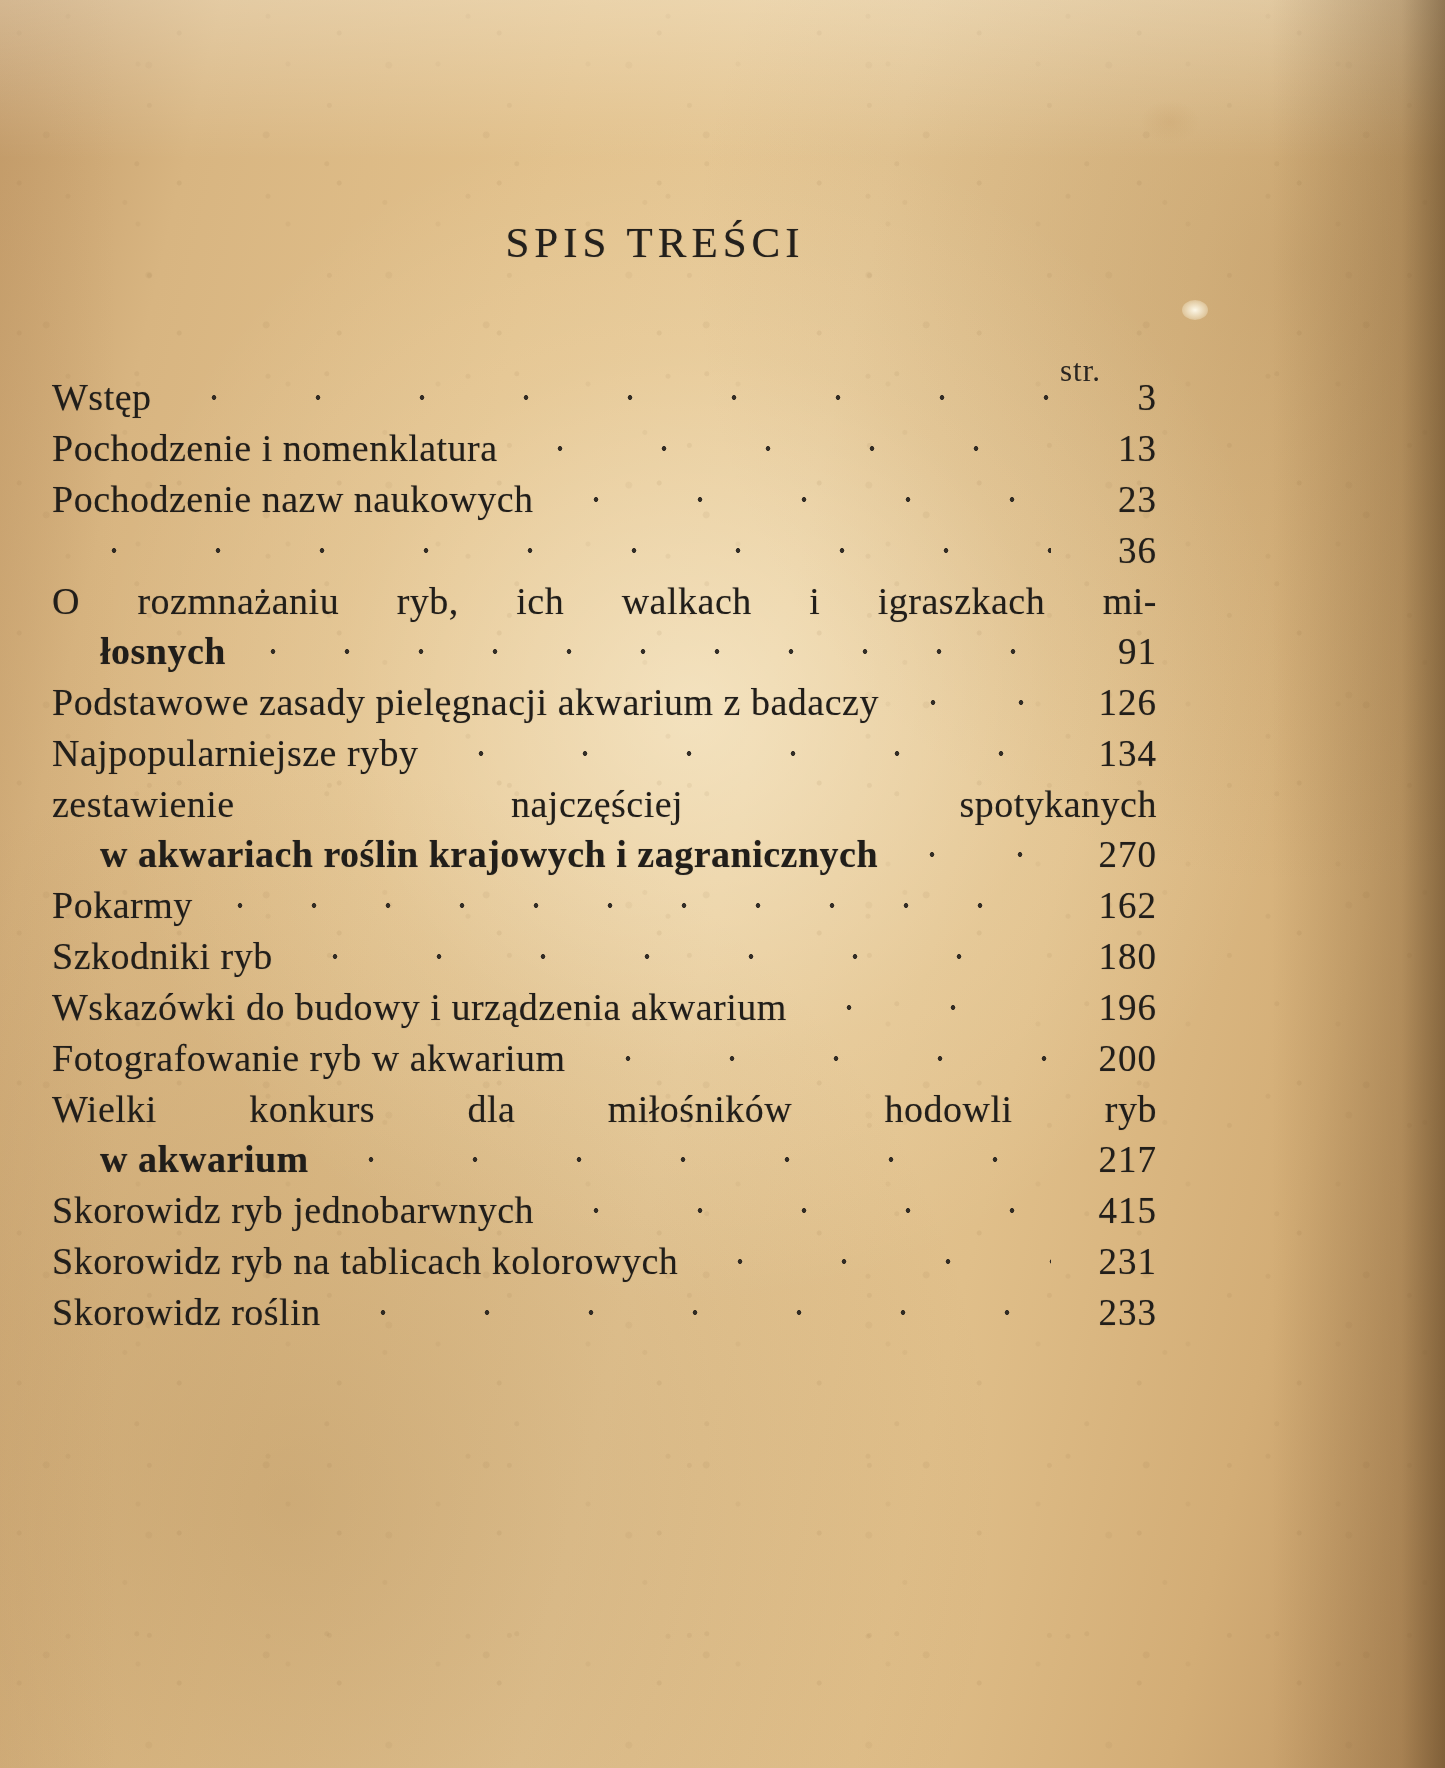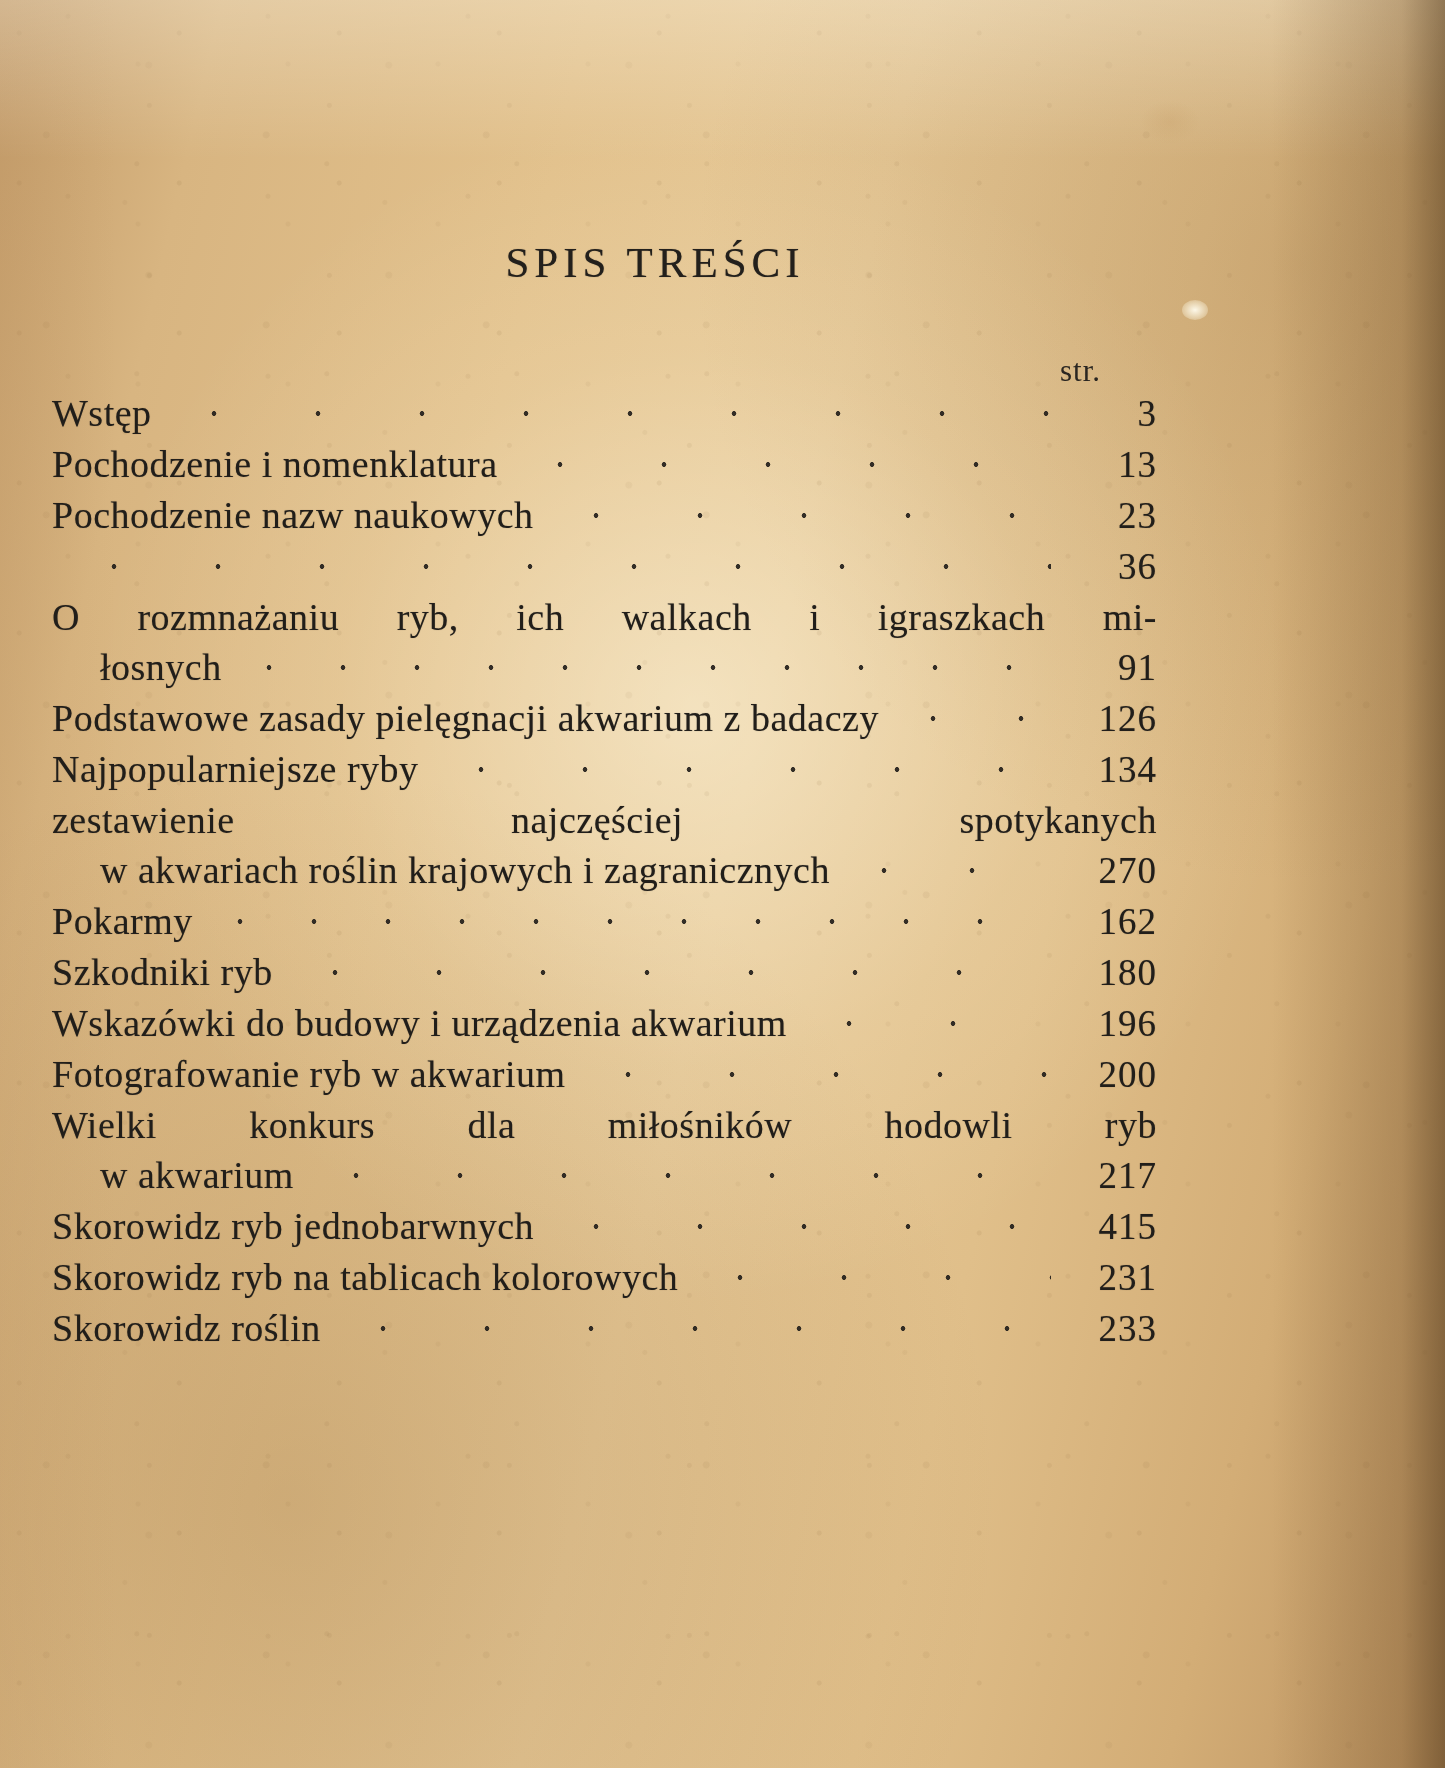--- a/index.html
+++ b/index.html
@@ -81,37 +81,36 @@
 
   #toc-title {
     position: absolute;
     left: 0; top: 218px;
     width: 1310px;
     text-align: center;
     font-size: 43px;
     letter-spacing: 5px;
     color: #23201c;
     text-shadow: 0 0 1px rgba(35,30,25,.45);
-    margin-top: 20px;
   }
 
   #page-col-header {
     position: absolute;
     left: 1060px;
     top: 353px;
     width: 120px;
     font-size: 31px;
     letter-spacing: 1px;
     color: #2a2621;
   }
 
   #toc-list {
     position: absolute;
     left: 52px;
-    top: 388px;
+    top: 372px;
     width: 1105px;
   }
 
   .toc-entry {
     position: relative;
     color: #211e1a;
     font-size: 38px;
     line-height: 50px;
     text-shadow: 0 0 1px rgba(30,26,22,.35);
   }
@@ -127,20 +126,21 @@
     letter-spacing: .5px;
   }
   .toc-label.justify {
     flex: 1 1 auto;
     display: flex;
     justify-content: space-between;
     white-space: normal;
   }
   .toc-label.indent {
     padding-left: 48px;
+    font-weight: bold;
   }
 
   .leader {
     flex: 1 1 auto;
     position: relative;
     height: 38px;
     margin: 0 10px;
     overflow: hidden;
   }
   .leader::after {

